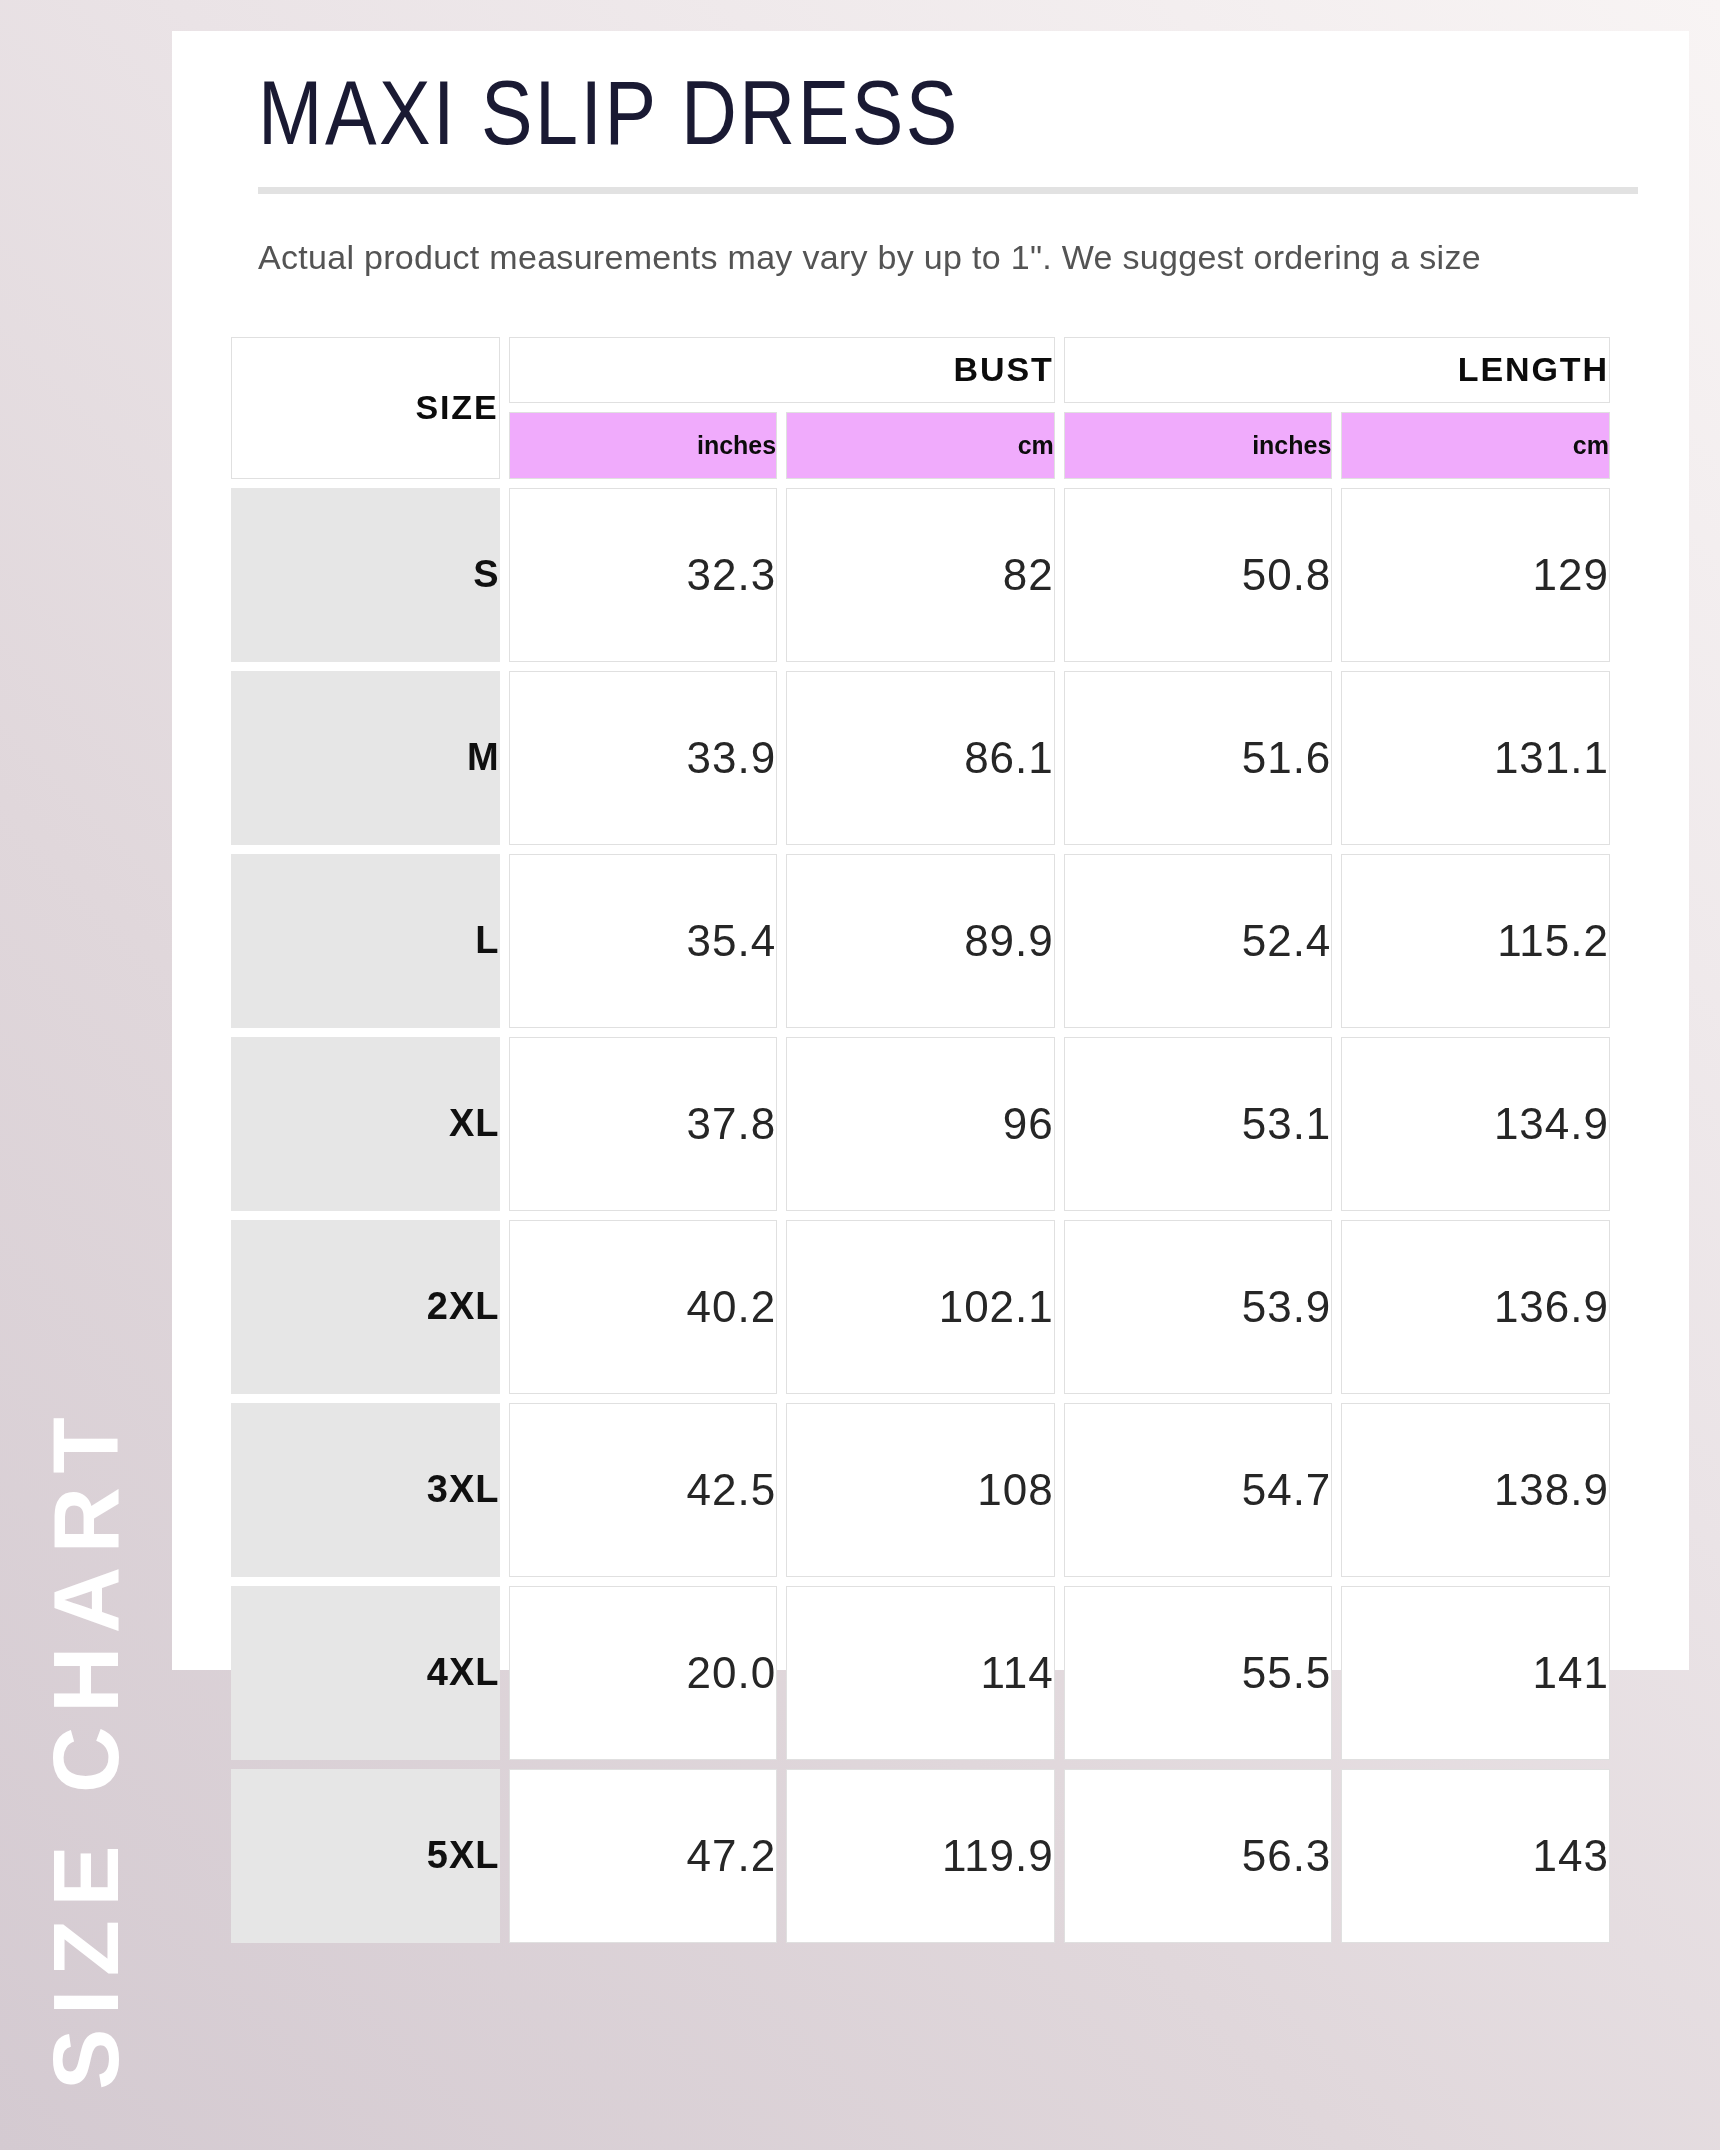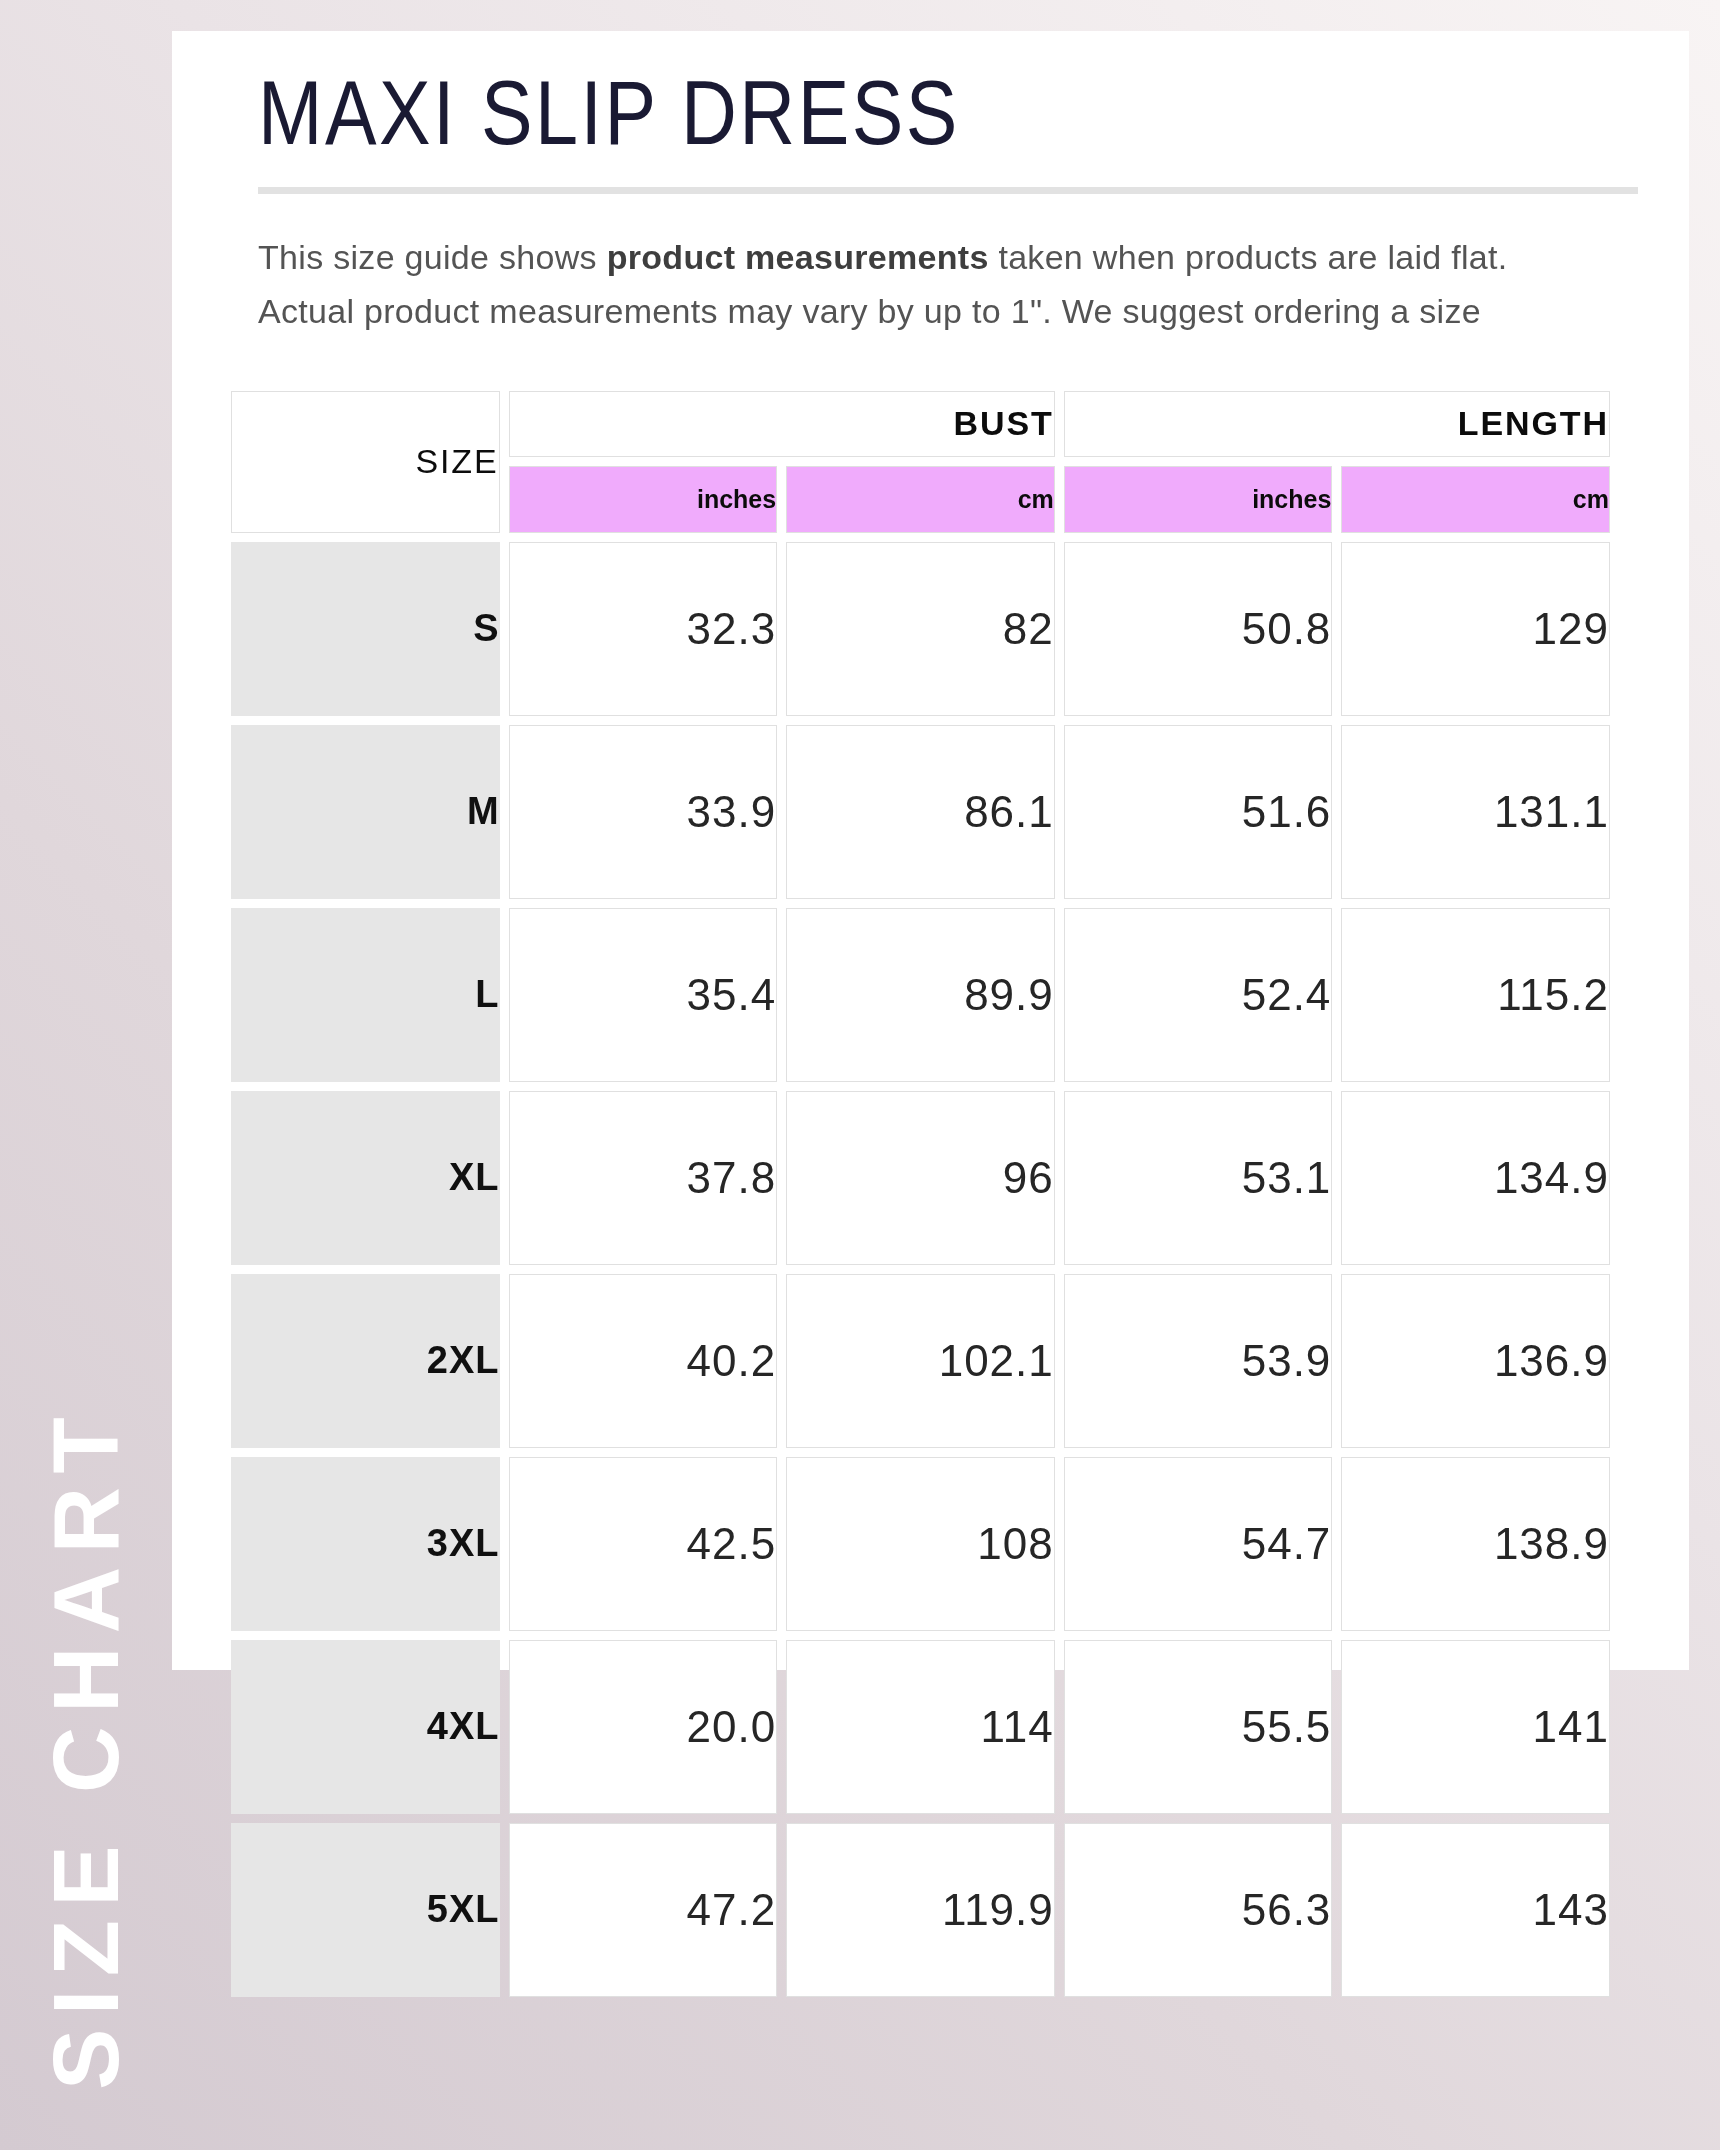--- a/index.html
+++ b/index.html
@@ -90,21 +90,21 @@
     border:1.9px solid #e0e0e0;
     height:67px;
     font-size:25px;
     font-weight:700;
     color:#0c0c0c;
   }
   .size-header {
     background:#ffffff;
     border:1.9px solid #e0e0e0;
     font-size:34px;
-    font-weight:400;
+    font-weight:700;
     letter-spacing:1.9px;
     color:#0c0c0c;
   }
   .size-cell {
     background:#e6e6e6;
     border:none;
     height:174px;
     font-size:38px;
     font-weight:700;
     letter-spacing:1px;
@@ -126,21 +126,20 @@
 <div class="vertical-label">SIZE CHART</div>
 
 <div class="card">
   <div class="card-inner">
 
     <h1 class="title">MAXI SLIP DRESS</h1>
 
     <div class="divider"></div>
 
     <p class="intro">
-      <span class="intro-line"><span>This size guide shows </span><strong>product measurements</strong><span> taken when products are laid flat.</span></span>
       <span class="intro-line">Actual product measurements may vary by up to 1". We suggest ordering a size</span>
     </p>
 
     <table class="size-table">
       <thead>
         <tr>
           <th class="size-header" rowspan="2">SIZE</th>
           <th class="group-header" colspan="2">BUST</th>
           <th class="group-header" colspan="2">LENGTH</th>
         </tr>

